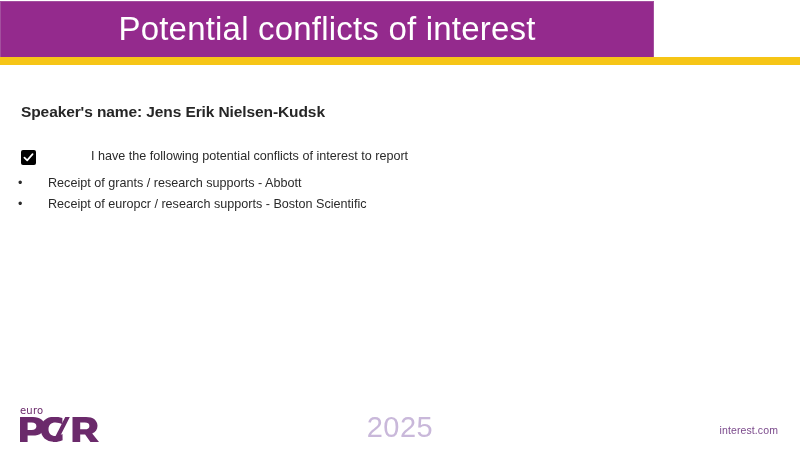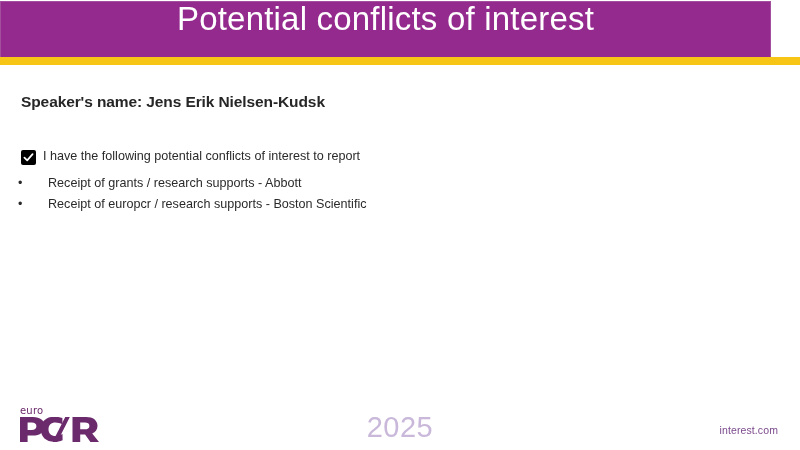--- a/index.html
+++ b/index.html
@@ -22,29 +22,29 @@
     width: 800px;
     height: 450px;
     background: #ffffff;
   }
 
   
   .header-band {
     position: absolute;
     left: 0;
     top: 1px;
-    width: 771px;
+    width: 654px;
     height: 56px;
     background: #942a8d;
     box-sizing: border-box;
     border-top: 1px solid #a34f9e;
     border-left: 1px solid #a34f9e;
     border-right: 1px solid #a34f9e;
     display: flex;
-    align-items: flex-start;
+    align-items: center;
     justify-content: center;
   }
   .header-title {
     color: #ffffff;
     font-size: 33px;
     font-weight: 300;
     letter-spacing: 0.2px;
     line-height: 1;
     white-space: nowrap;
     text-align: center;
@@ -57,34 +57,35 @@
     top: 57px;
     width: 800px;
     height: 8px;
     background: #f6c516;
   }
 
   
   .speaker-line {
     position: absolute;
     left: 21px;
-    top: 93px;
+    top: 103px;
     font-size: 15.5px;
     font-weight: bold;
     color: #262626;
     letter-spacing: -0.1px;
     white-space: nowrap;
   }
 
   .declaration-row {
     position: absolute;
     left: 21px;
     top: 149px;
     display: flex;
     align-items: flex-start;
+    gap: 48px;
   }
   .checkbox {
     width: 15px;
     height: 15px;
     background: #000000;
     border-radius: 2px;
     flex: 0 0 auto;
     position: relative;
     margin-top: 1px;
   }

